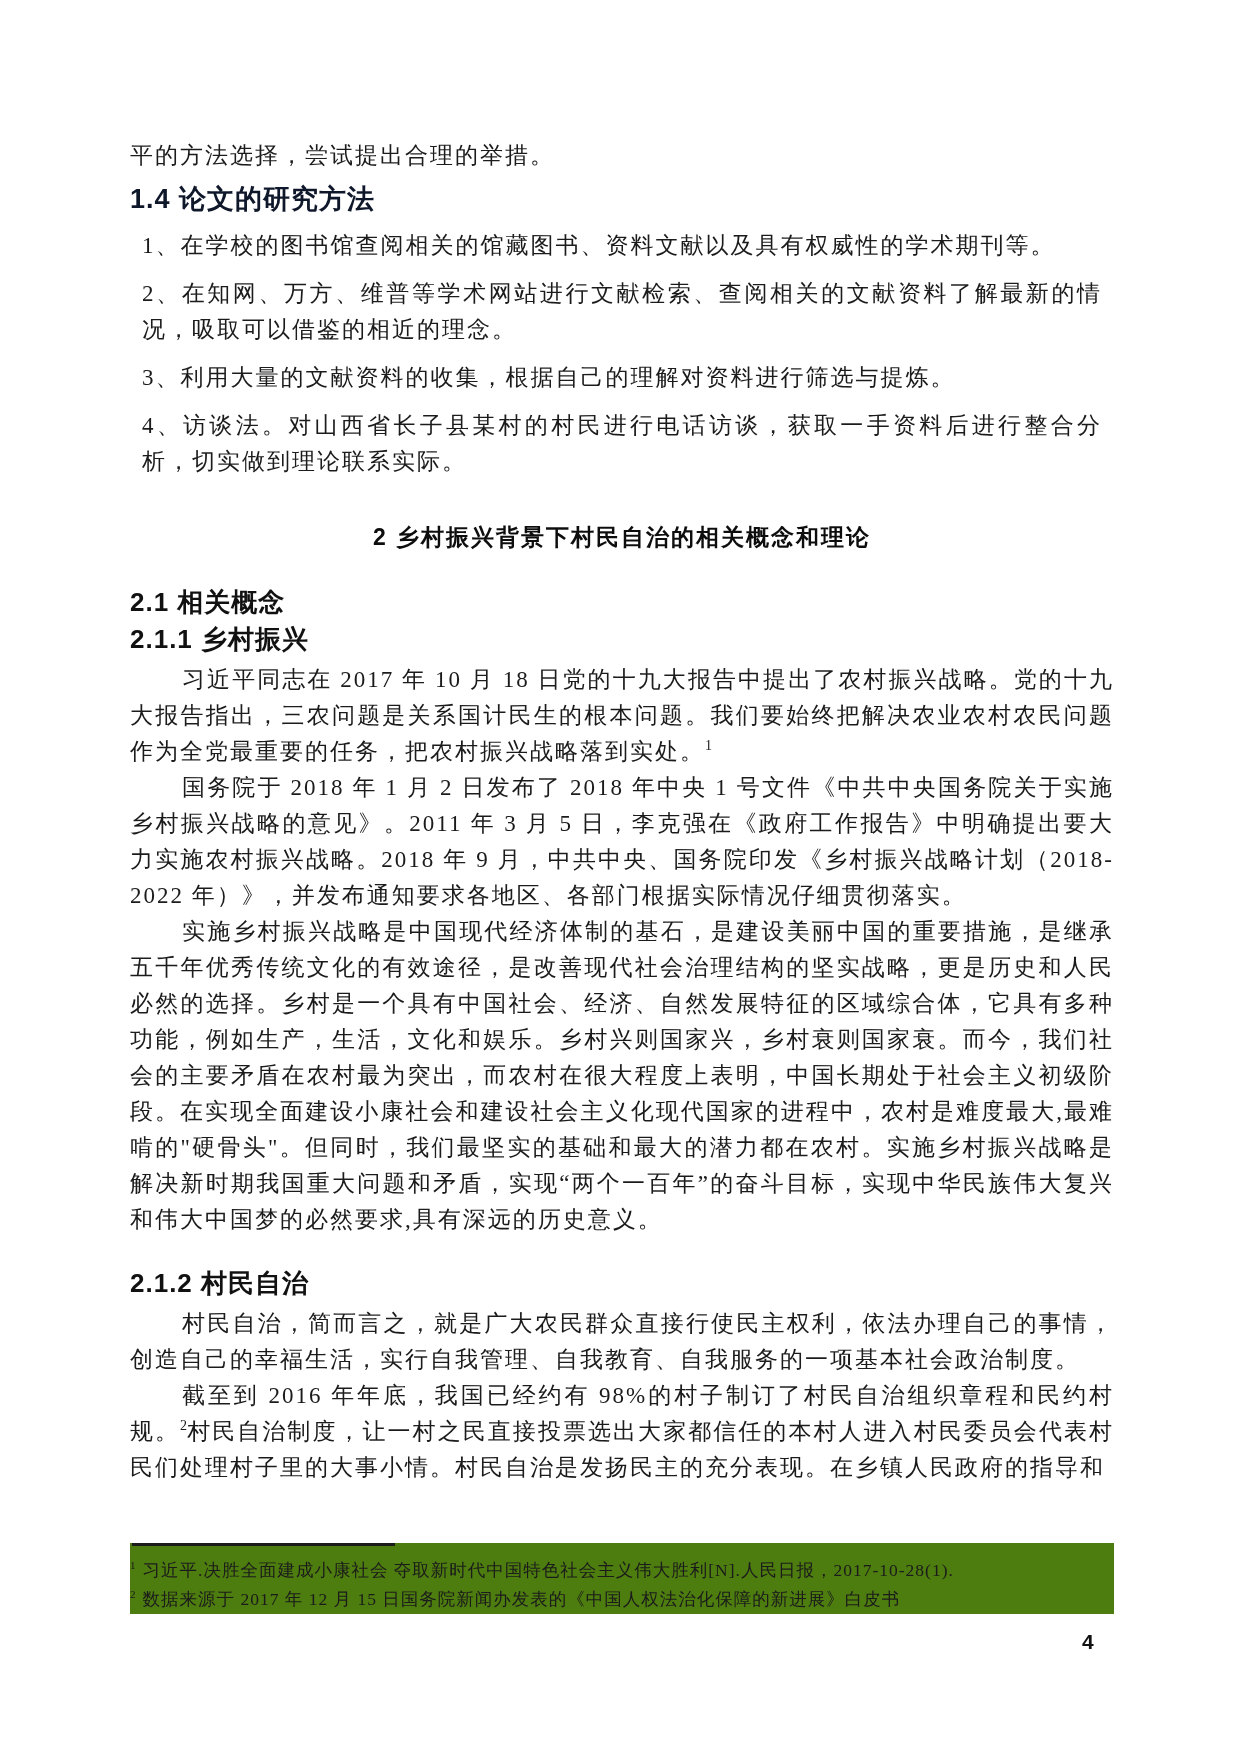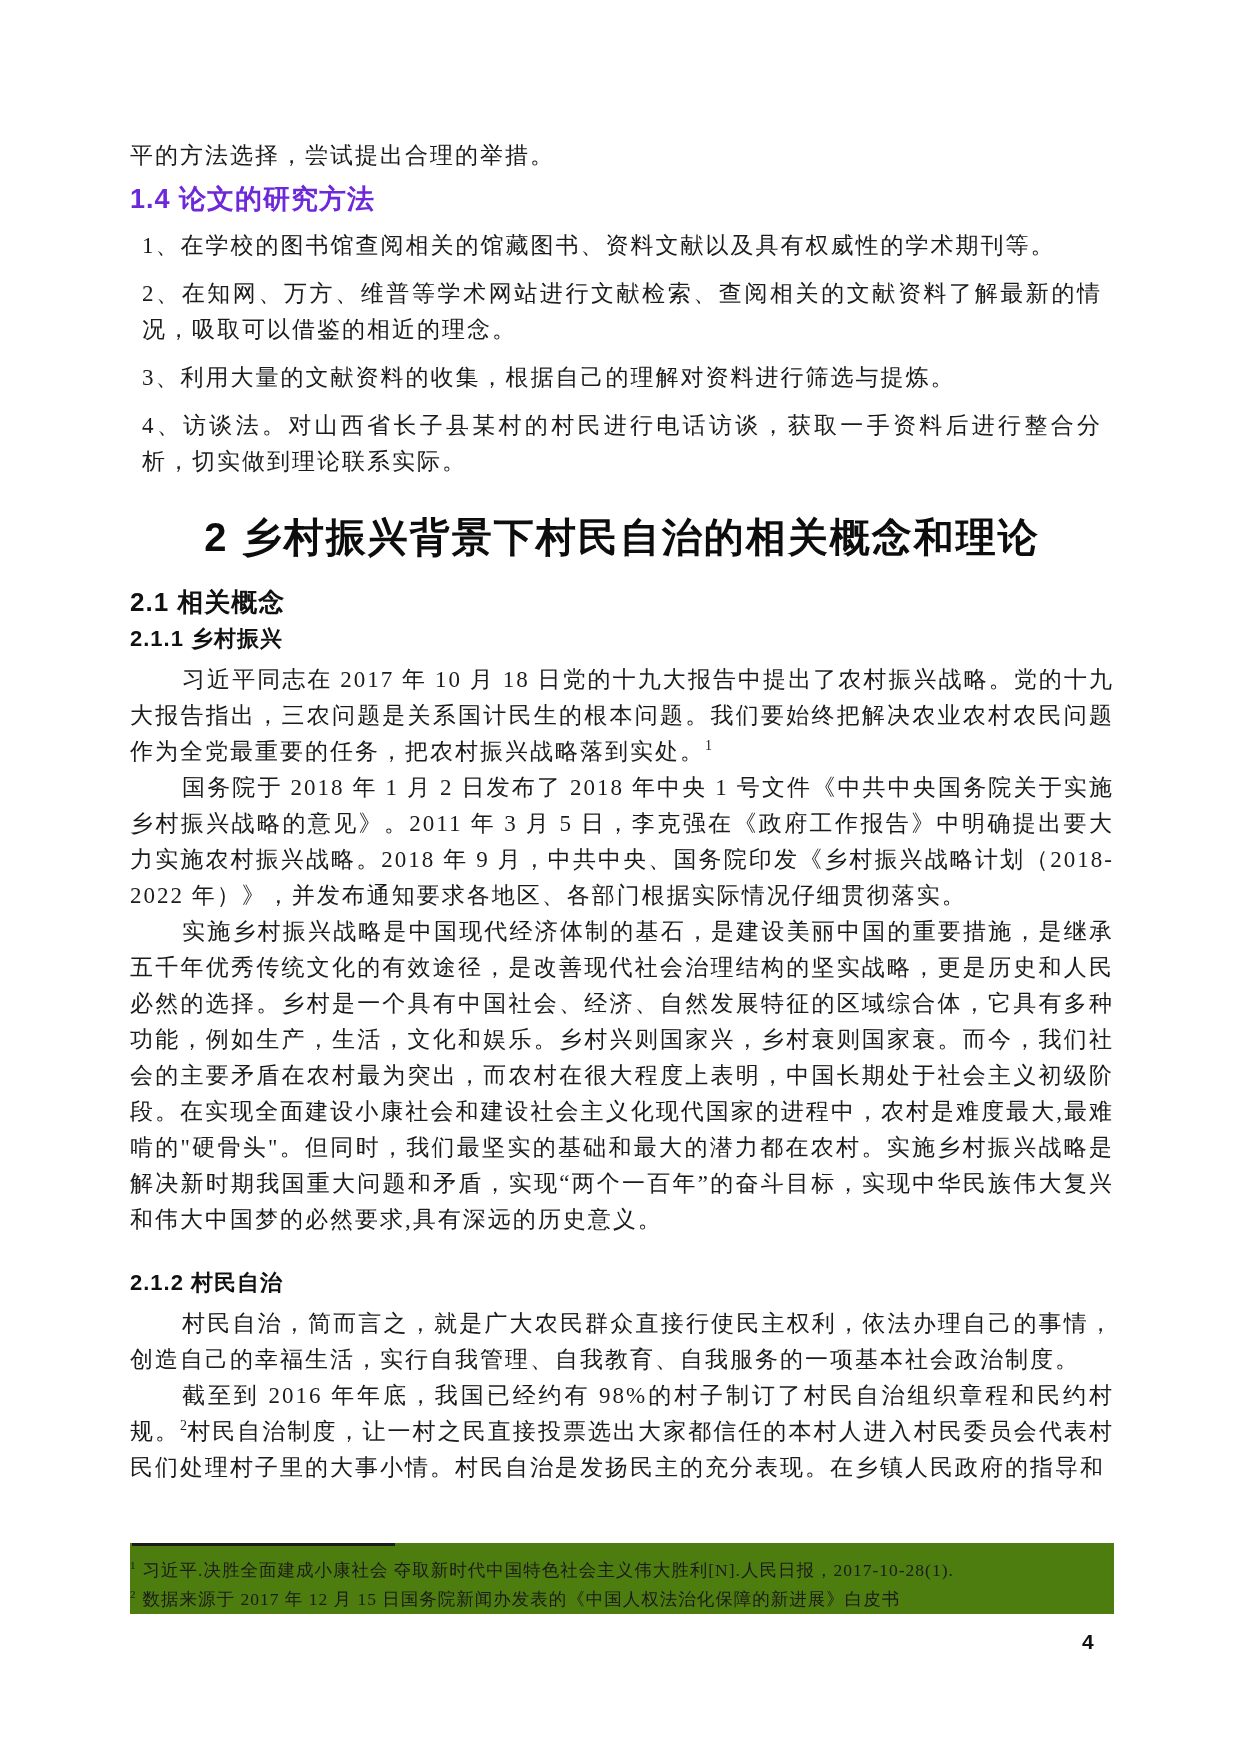--- a/index.html
+++ b/index.html
@@ -32,47 +32,47 @@
     color: #1b1b1b;
   }
   .indent { text-indent: 52px; }
   .h-section {
     margin: 8px 0 4px 0;
     font-family: "Liberation Sans", sans-serif;
     font-weight: bold;
     font-size: 27px;
     line-height: 34px;
     letter-spacing: 1px;
-    color: #6d28d9;
+    color: #0f172a;
   }
   .method-list p { margin: 12px; }
   .h-chapter {
     margin: 36px 0 28px 0;
     font-family: "Liberation Sans", sans-serif;
     font-weight: bold;
-    font-size: 40px;
+    font-size: 23px;
     line-height: 42px;
     letter-spacing: 2px;
     text-align: center;
     color: #0d0d0d;
   }
   .h-sub1 {
     margin: 0 0 6px 0;
     font-family: "Liberation Sans", sans-serif;
     font-weight: bold;
     font-size: 26px;
     line-height: 32px;
     letter-spacing: 1px;
     color: #111111;
   }
   .h-sub2 {
     margin: 0 0 8px 0;
     font-family: "Liberation Sans", sans-serif;
     font-weight: bold;
-    font-size: 22px;
+    font-size: 26px;
     line-height: 30px;
     letter-spacing: 1px;
     color: #111111;
   }
   .h-sub2.spaced { margin-top: 30px; }
   sup.fnref {
     font-size: 14px;
     line-height: 0;
     vertical-align: super;
     letter-spacing: 0;

